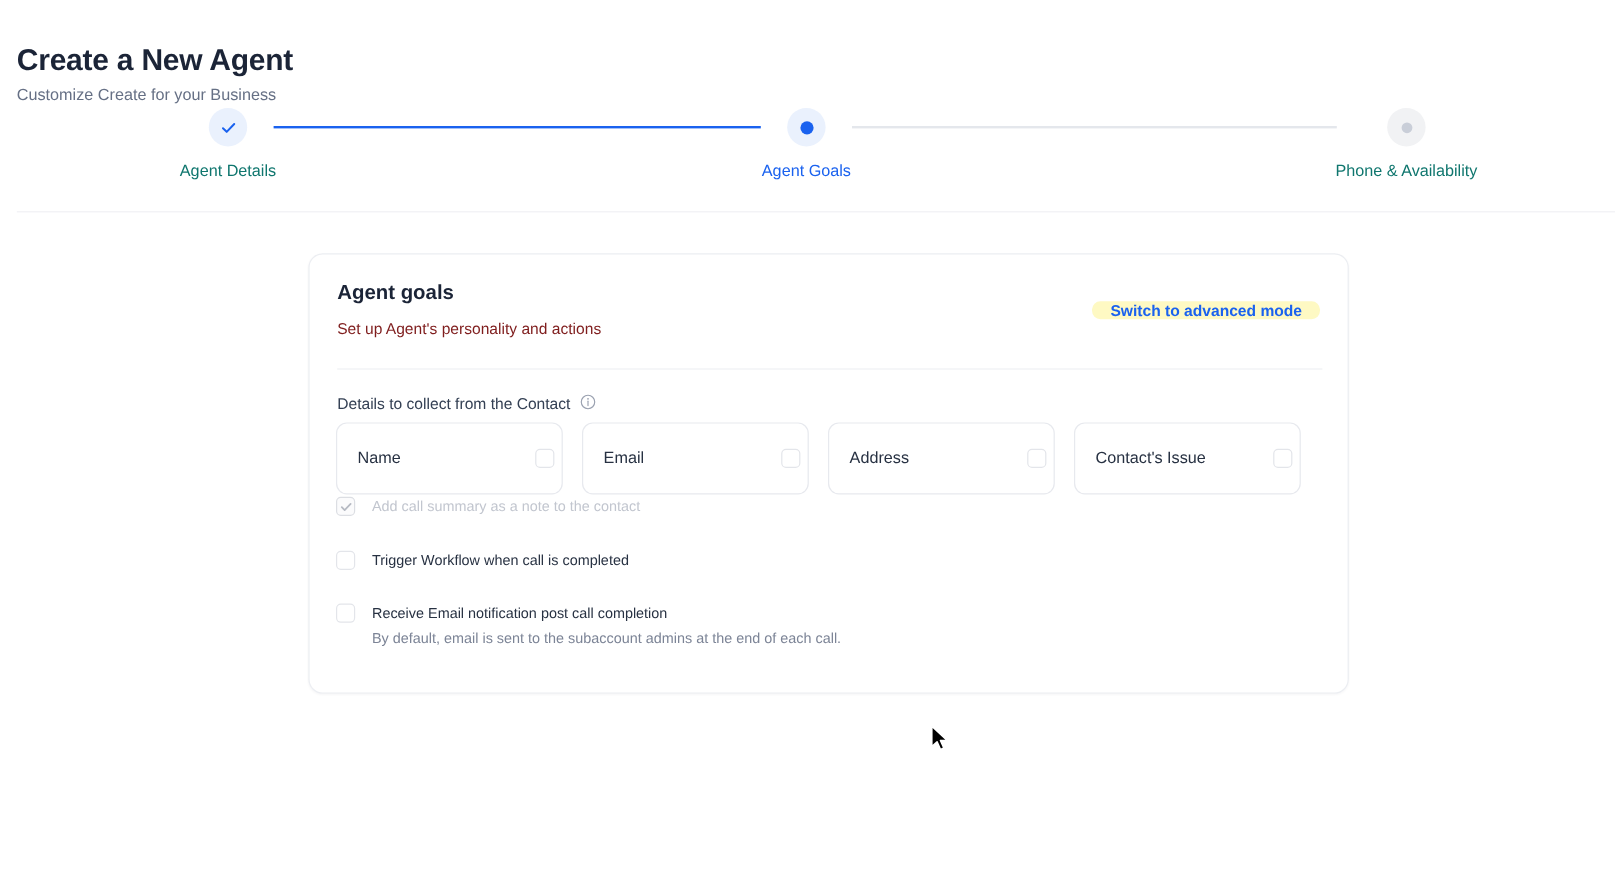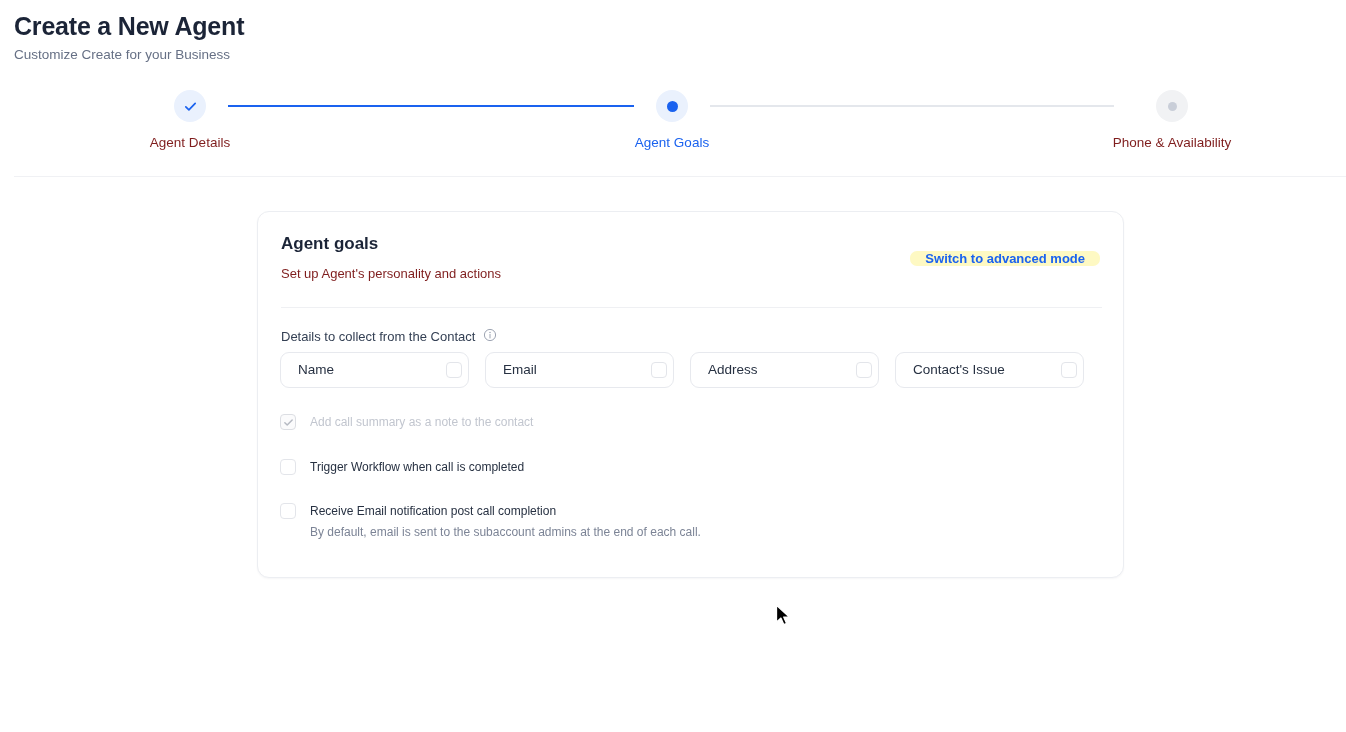--- a/index.html
+++ b/index.html
@@ -25,20 +25,21 @@
     left: 14px;
     top: 10px;
     width: 700px;
   }
   .page-title {
     font-size: 25px;
     font-weight: 700;
     color: #1b2437;
     letter-spacing: -0.2px;
     line-height: 32px;
+    margin-top: 24px;
   }
   .page-subtitle {
     font-size: 13.5px;
     color: #667085;
     line-height: 20px;
     margin-top: 3px;
   }
 
   
   .stepper {
@@ -76,21 +77,21 @@
     width: 11px; height: 11px;
     border-radius: 50%;
     background: #1a62ef;
   }
   .step-dot.muted { width: 9px; height: 9px; background: #c9ced8; }
 
   .step-label {
     margin-top: 12px;
     font-size: 13.5px;
     line-height: 18px;
-    color: #7f1d1d;
+    color: #0f766e;
   }
   .step-label.current { color: #1a62ef; }
 
   .connector {
     position: absolute;
     height: 1.6px;
     top: 15px;
   }
   .connector.filled { left: 228px; width: 406px; background: #1a62ef; }
   .connector.empty  { left: 710px; width: 404px; background: #e4e7ec; }
@@ -181,21 +182,21 @@
   
   .chips {
     position: absolute;
     left: 22px;
     top: 140px;
     display: flex;
     gap: 16px;
   }
   .chip {
     width: 189px;
-    height: 36px;
+    height: 60px;
     border: 1px solid #e7e9ee;
     border-radius: 9px;
     background: #ffffff;
     display: flex;
     align-items: center;
     justify-content: space-between;
     padding: 0 6px 0 17px;
     cursor: pointer;
   }
   .chip-label {

